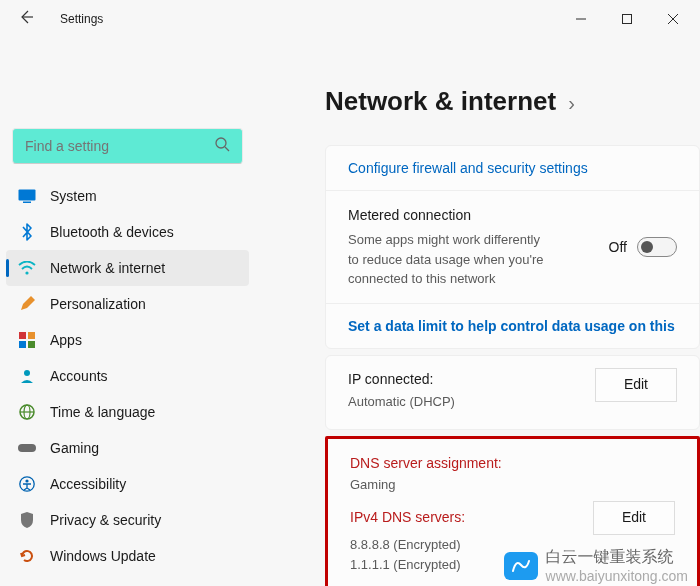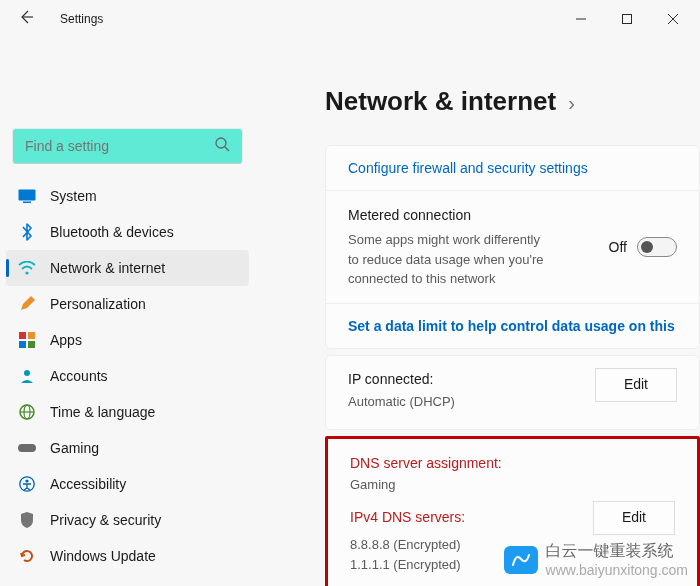--- a/index.html
+++ b/index.html
@@ -47,21 +47,21 @@
     .panel-sub { padding: 12px 22px 16px; font-size: 13px; line-height: 1.7; color: #5a5a5a; display: flex; justify-content: space-between; }
     .panel-sub .left { flex: 1; }
     .panel-sub .label14 { font-size: 14px; color: #1a1a1a; }
     .edit-btn { height: 34px; padding: 0 28px; background: #fdfdfd; border: 1px solid #ddd; border-radius: 0; font-size: 14px; color: #1a1a1a; cursor: pointer; display: inline-flex; align-items: center; }
 
     .highlight-box { border: 3px solid #c00000; margin-top: 6px; background: #fcfcfc; border-radius: 2px; padding: 14px 22px 18px; display: flex; justify-content: space-between; align-items: flex-start; }
     .highlight-box .left { font-size: 13px; color: #5a5a5a; line-height: 1.55; }
     .highlight-box .label14 { font-size: 14px; color: #b91c1c; }
     .ipv4-row { display: flex; justify-content: space-between; align-items: center; }
 
-    .watermark { position: absolute; right: 12px; bottom: 8px; display: flex; align-items: center; gap: 8px; background: rgba(255,255,255,0.0); }
+    .watermark { position: absolute; right: 12px; bottom: 2px; display: flex; align-items: center; gap: 8px; background: rgba(255,255,255,0.0); }
     .wm-badge { width: 34px; height: 28px; background: #1d9bf0; border-radius: 6px; display: flex; align-items: center; justify-content: center; color: #fff; font-size: 16px; }
     .wm-text { font-size: 16px; color: #666; font-family: 'Segoe UI', sans-serif; }
     .wm-text .line2 { font-size: 14px; color: #aaa; }
   </style>
 </head>
 <body>
 
 <div class="titlebar">
   <div class="titlebar-left">
     <span class="back-btn">

